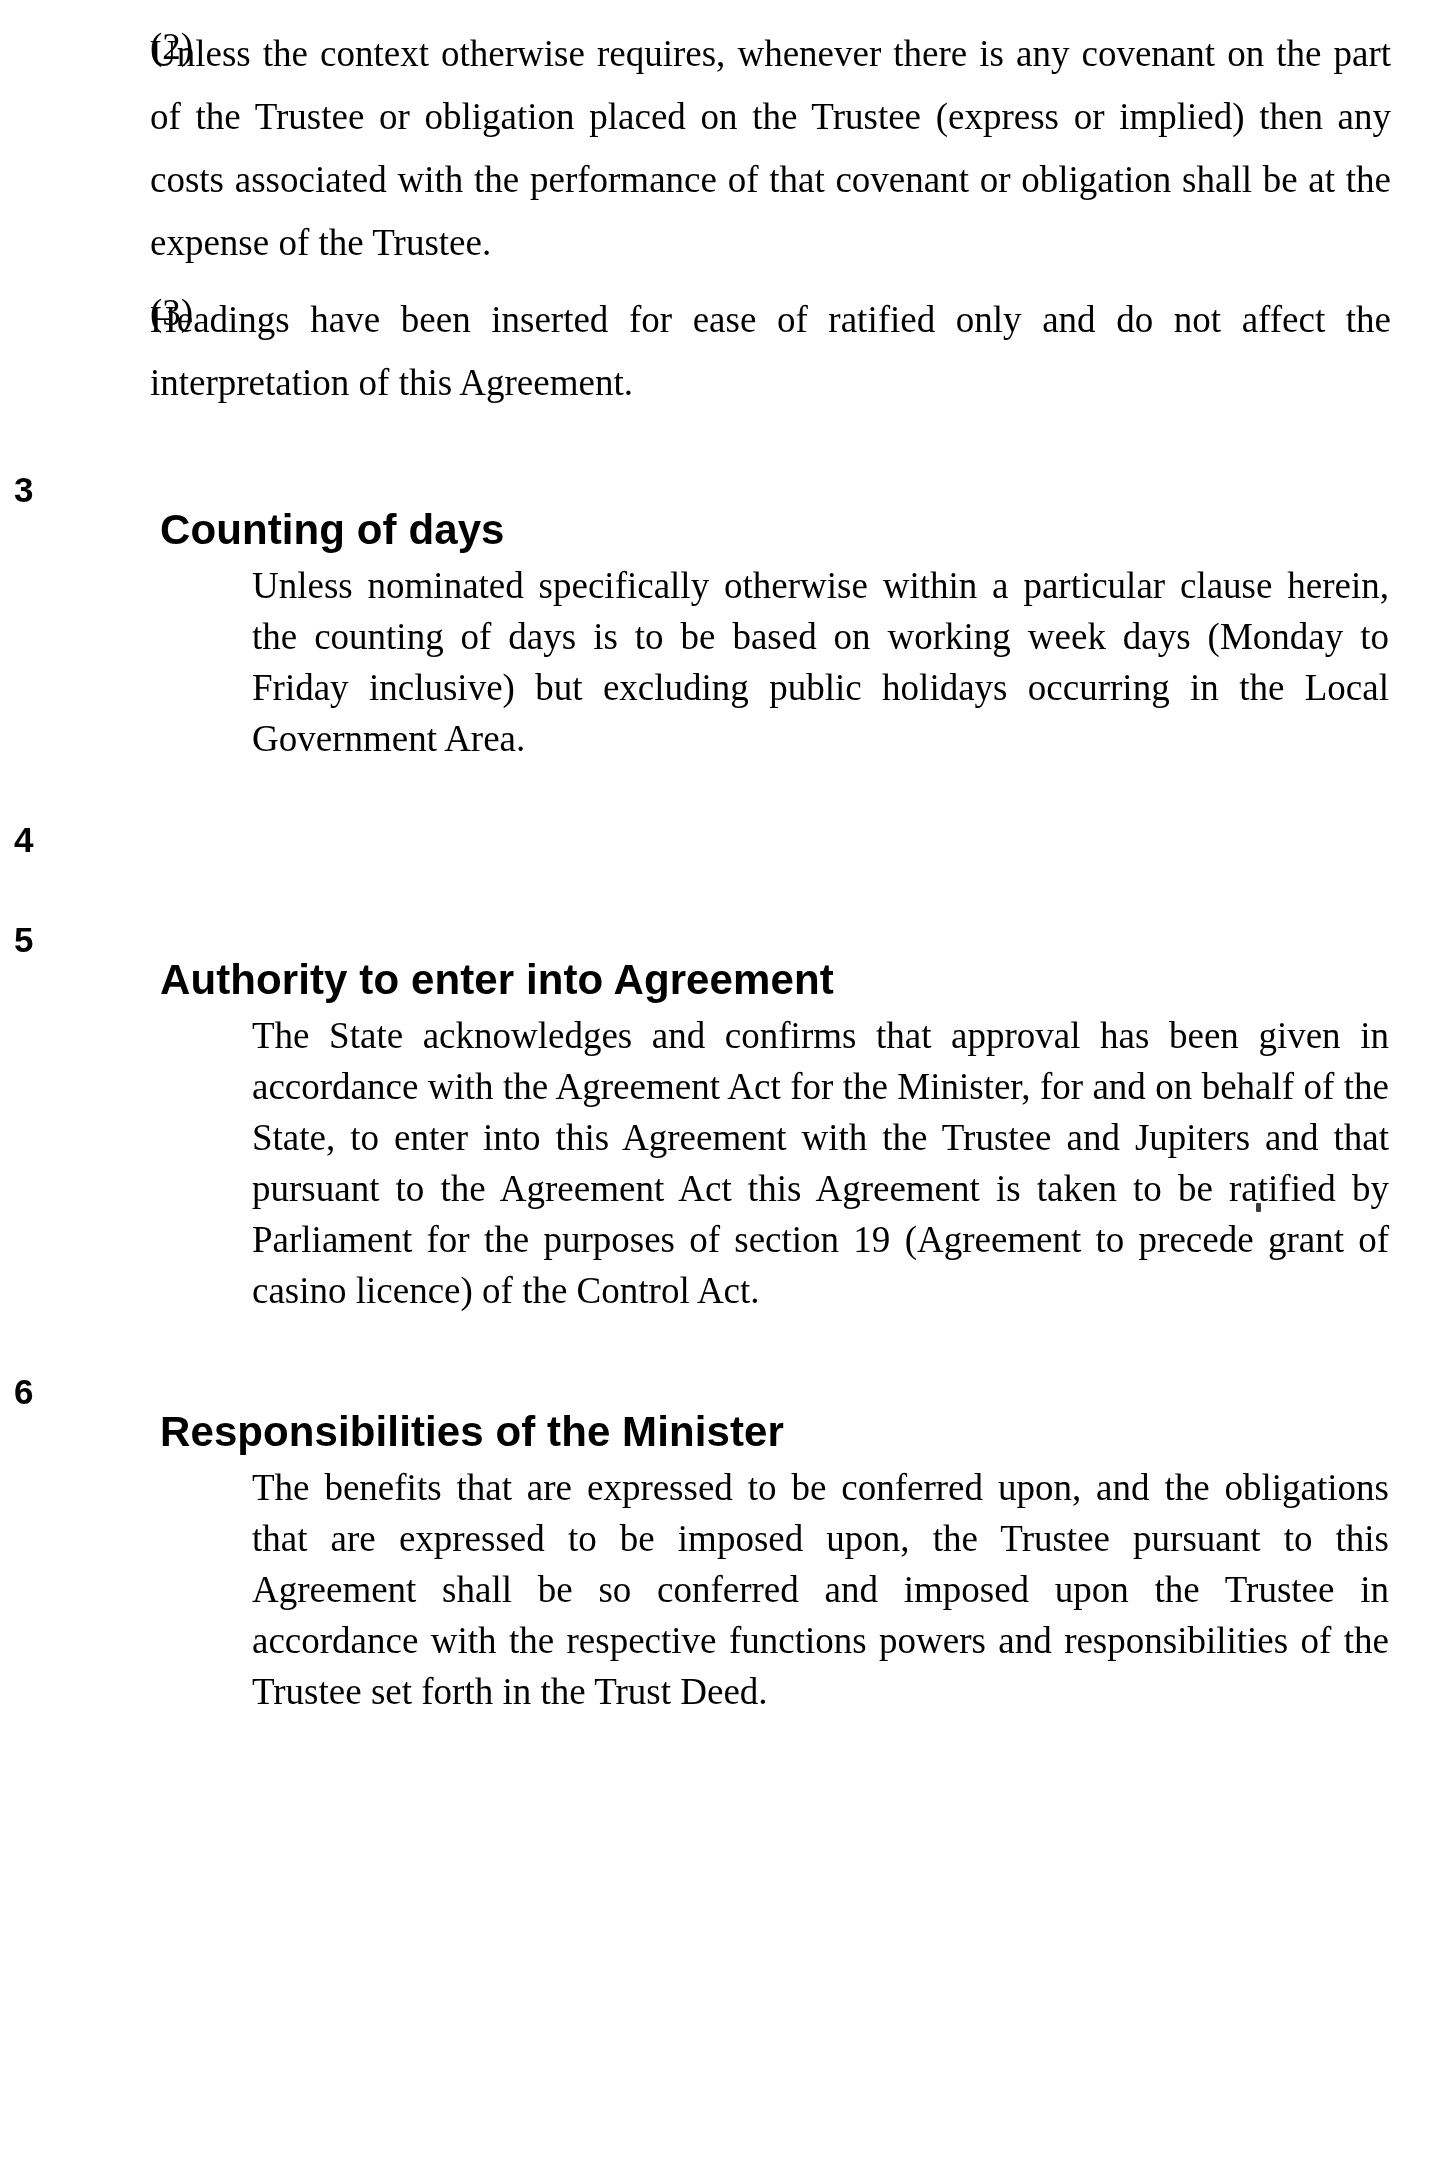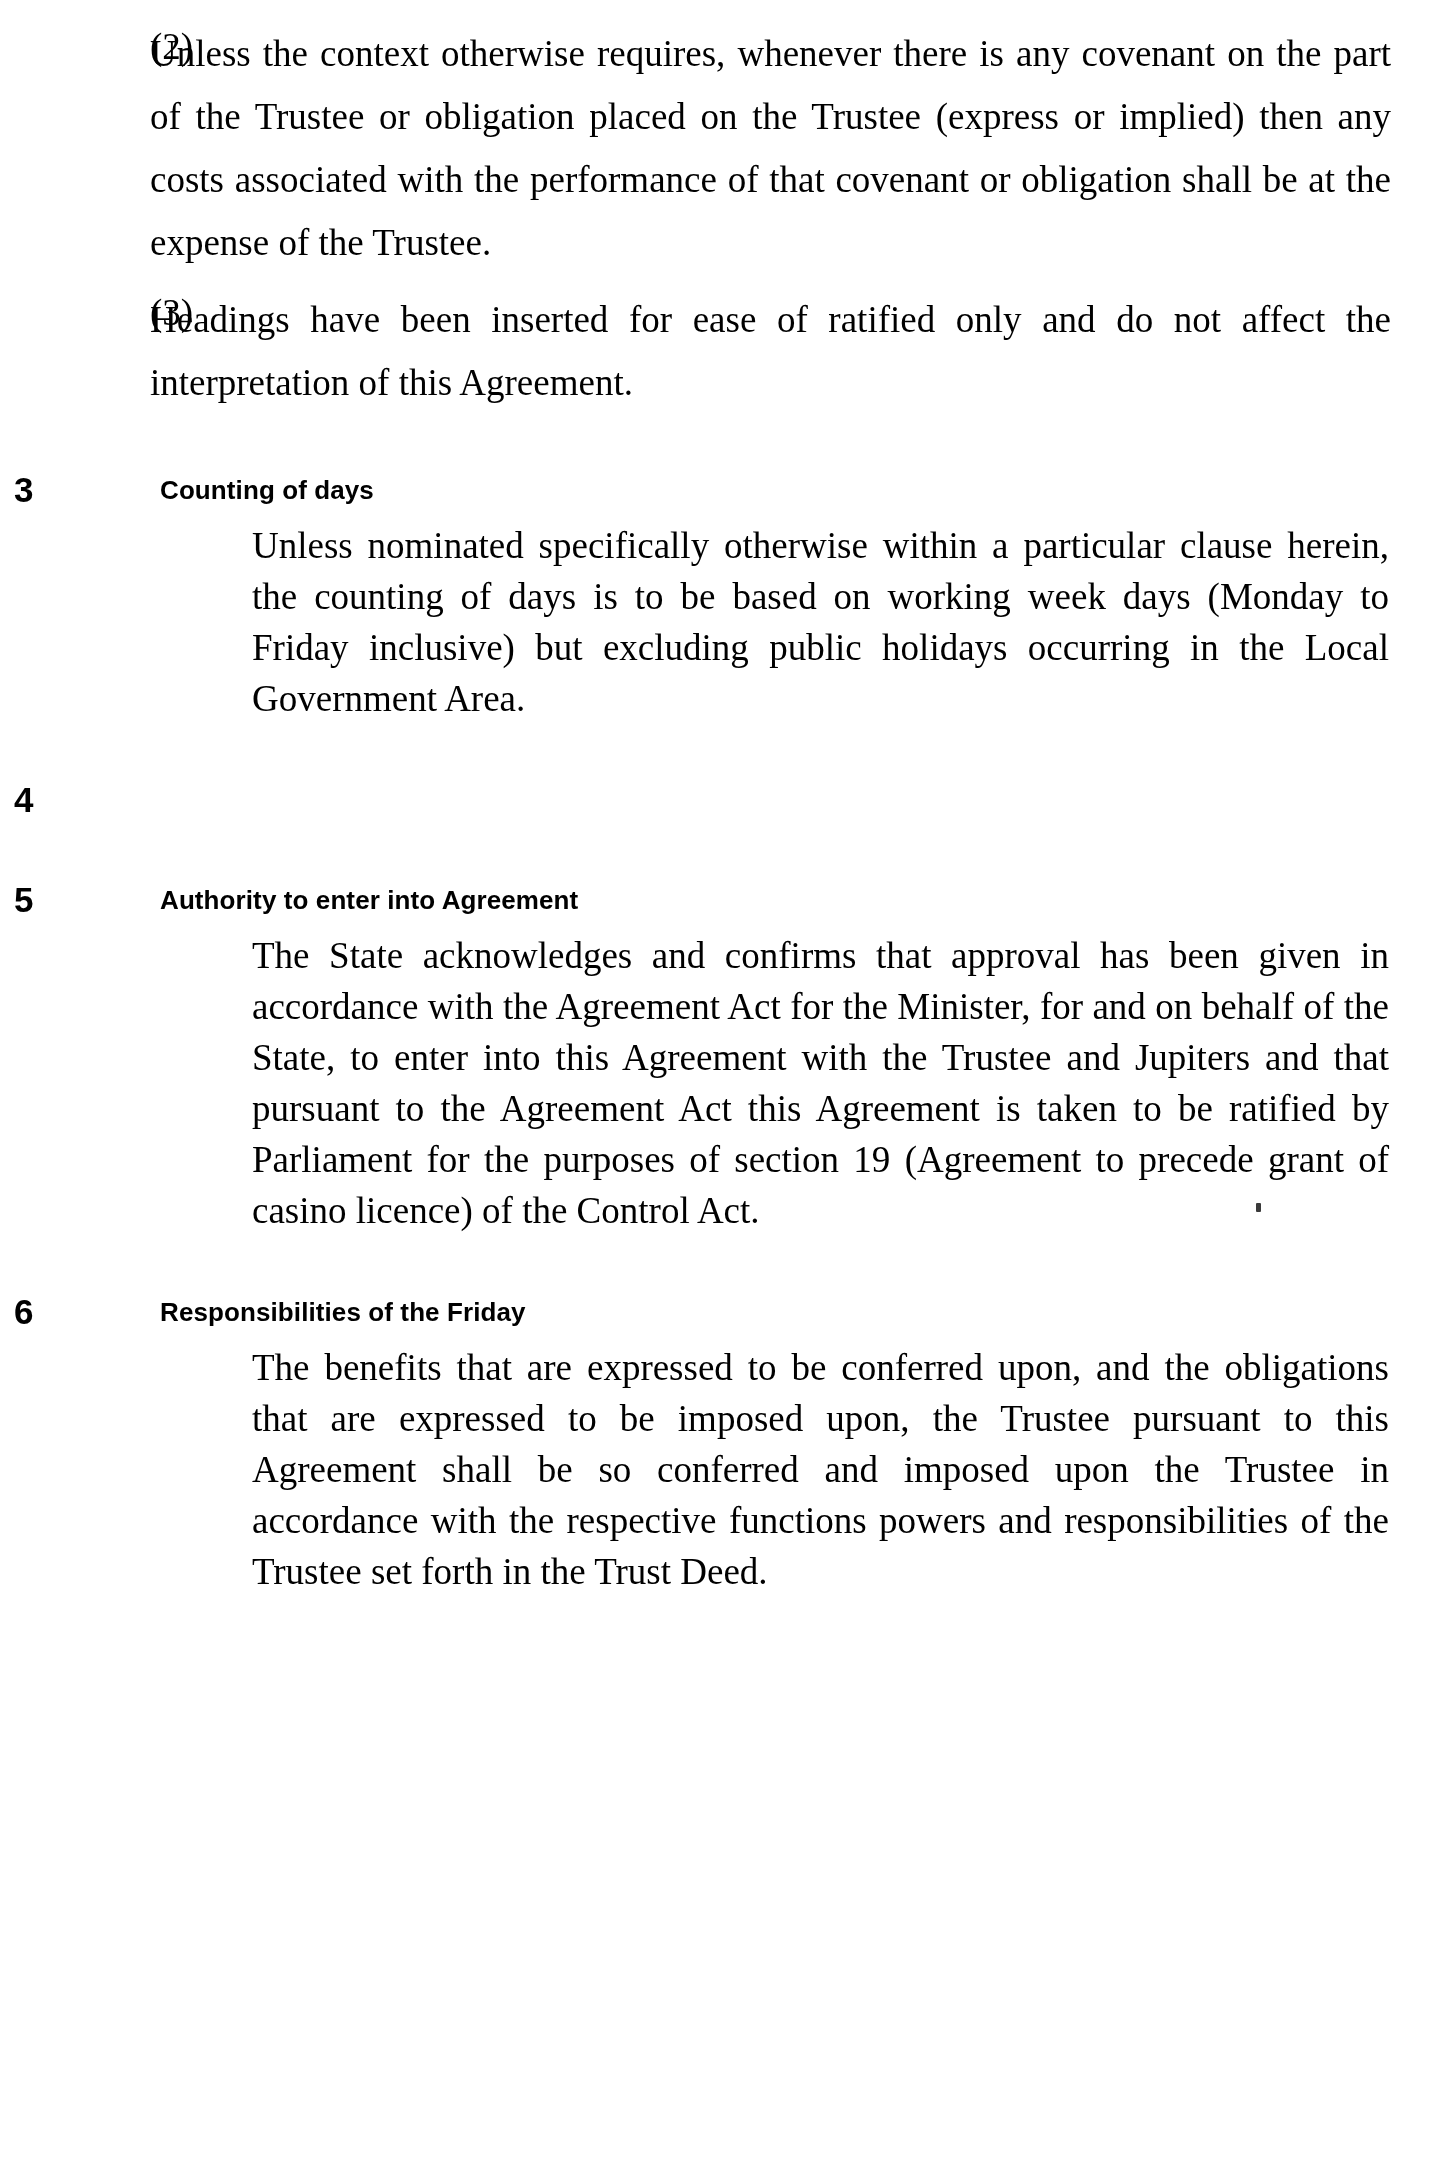--- a/index.html
+++ b/index.html
@@ -61,23 +61,24 @@
     box-sizing: border-box;
     font-family: "Liberation Sans", sans-serif;
     font-weight: bold;
     font-size: 35px;
     line-height: 48px;
   }
   .clause-head .title {
     flex: 1 1 auto;
     font-family: "Liberation Sans", sans-serif;
     font-weight: bold;
-    font-size: 26px;
+    font-size: 42px;
     line-height: 48px;
     letter-spacing: 0.1px;
+    margin-top: 40px;
   }
   .clause-body {
     margin-left: 252px;
     font-size: 37px;
     line-height: 51px;
     text-align: justify;
     padding-right: 12px;
     font-family: Liberation Serif, serif;
   }
 
@@ -126,18 +127,18 @@
     <div class="clause-head">
       <div class="num">5</div>
       <div class="title">Authority to enter into Agreement</div>
     </div>
     <div class="clause-body">The State acknowledges and confirms that approval has been given in accordance with the Agreement Act for the Minister, for and on behalf of the State, to enter into this Agreement with the Trustee and Jupiters and that pursuant to the Agreement Act this Agreement is taken to be ratified by Parliament for the purposes of section 19 (Agreement to precede grant of casino licence) of the Control Act.</div>
   </div>
 
   <div class="clause">
     <div class="clause-head">
       <div class="num">6</div>
-      <div class="title">Responsibilities of the Friday</div>
+      <div class="title">Responsibilities of the Minister</div>
     </div>
     <div class="clause-body">The benefits that are expressed to be conferred upon, and the obligations that are expressed to be imposed upon, the Trustee pursuant to this Agreement shall be so conferred and imposed upon the Trustee in accordance with the respective functions powers and responsibilities of the Trustee set forth in the Trust Deed.</div>
   </div>
 
 </div>
 
 </body></html>

